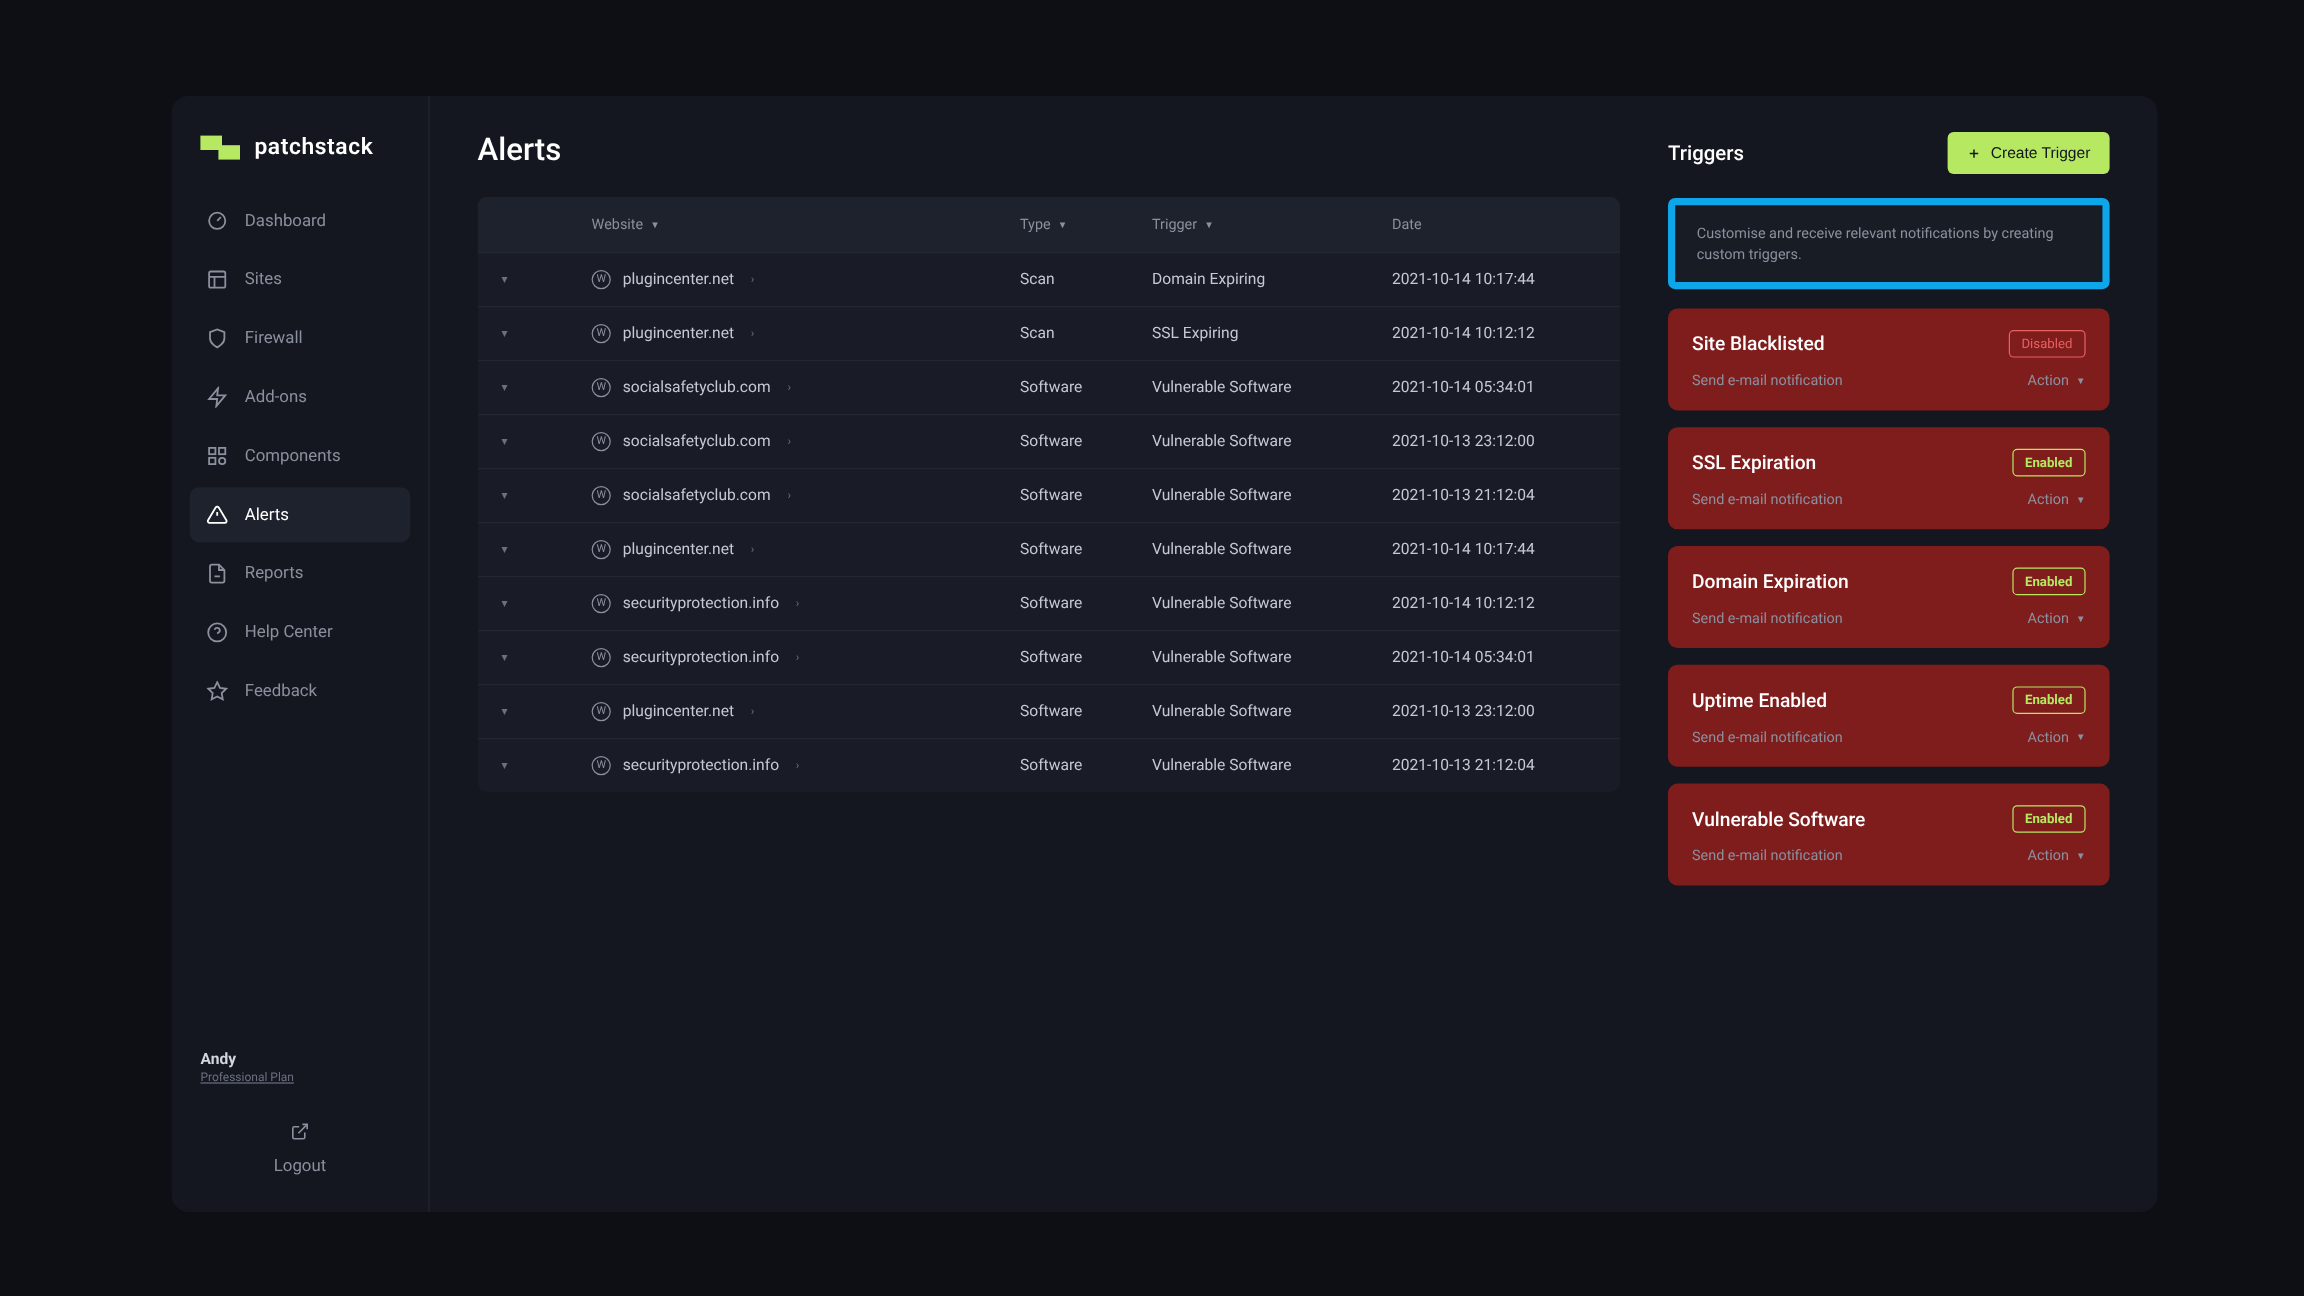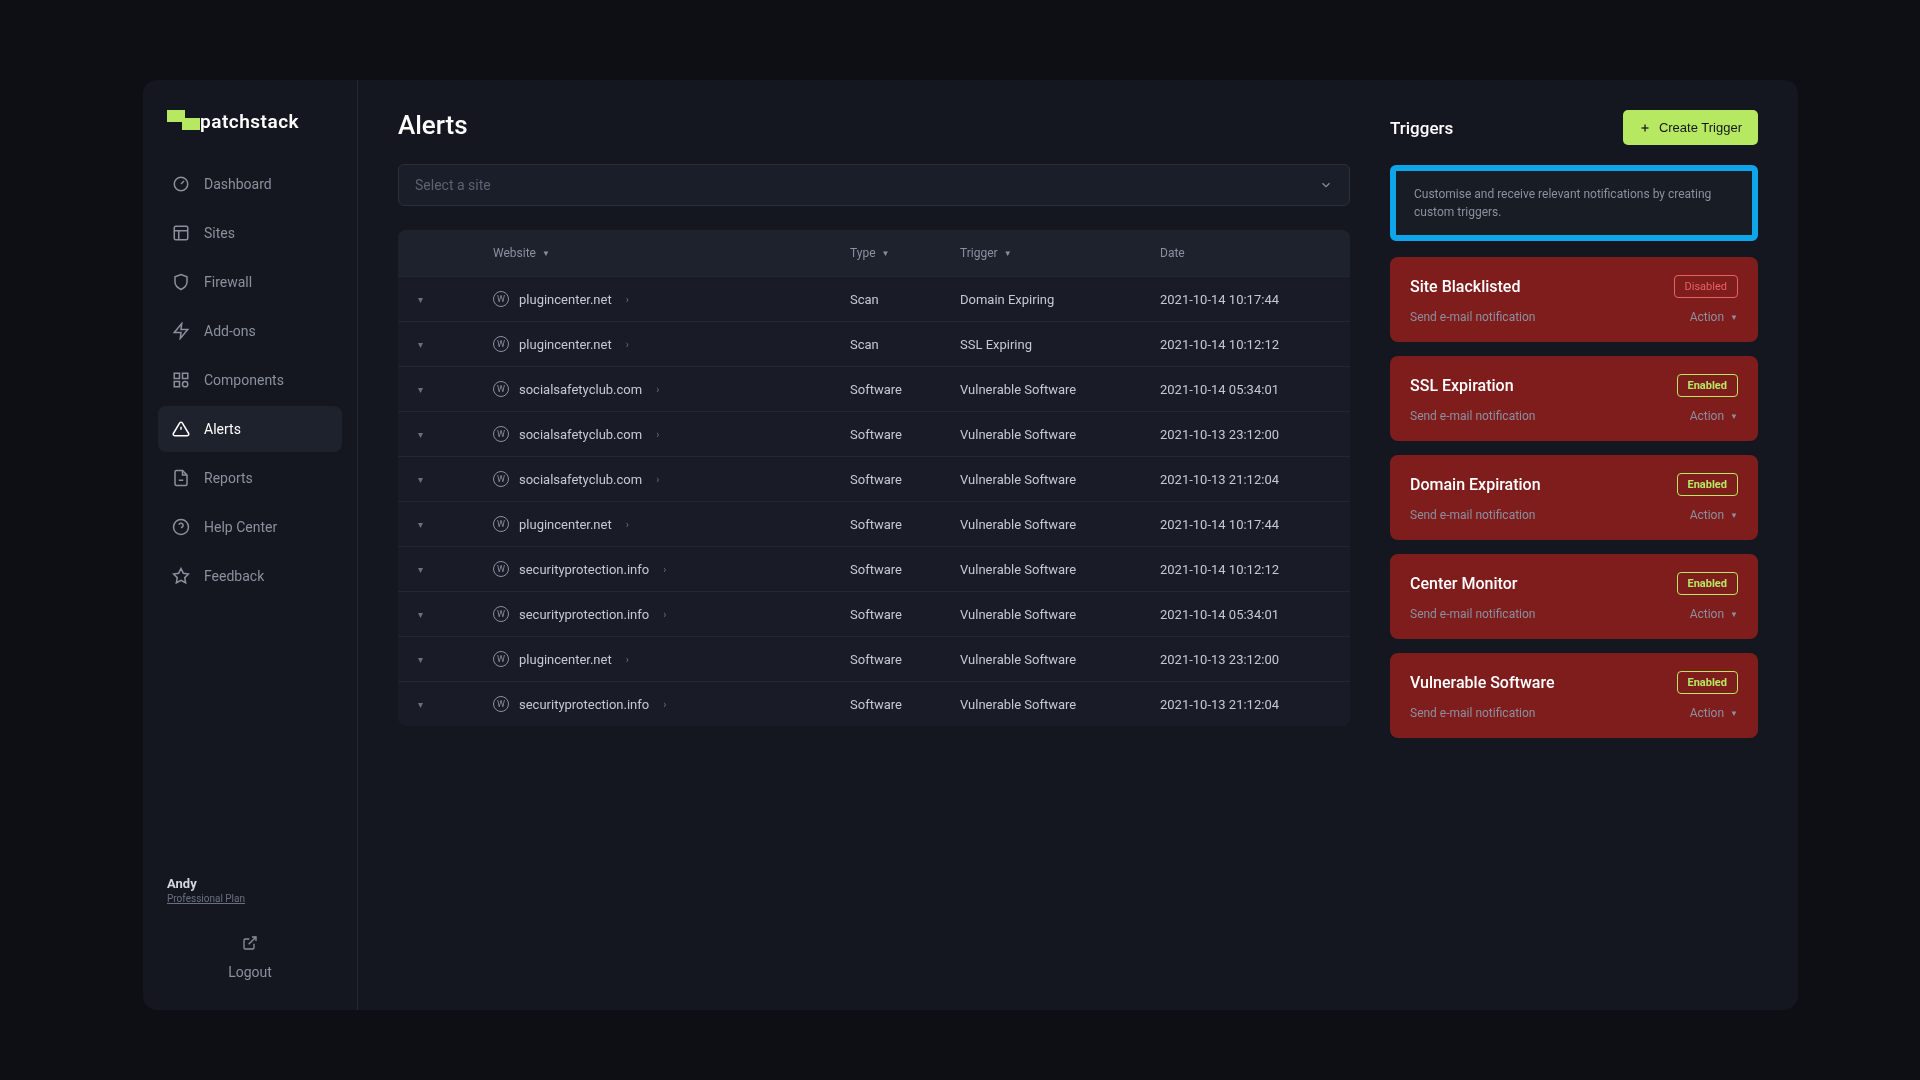--- a/index.html
+++ b/index.html
@@ -23,21 +23,22 @@
 }
 .sidebar {
   width: 215px;
   border-right: 1px solid #242831;
   display: flex;
   flex-direction: column;
   padding: 30px 0 20px 0;
 }
 .logo {
   display: flex;
-  align-items: flex-start;
+  align-items: flex-end;
+  gap: 12px;
   padding: 0 24px;
   margin-bottom: 28px;
 }
 .logo-mark {
   width: 33px;
   height: 20px;
   position: relative;
 }
 .logo-mark::before {
   content: '';
@@ -394,28 +395,20 @@
             </svg>
         </span>
         <span>Logout</span>
       </div>
     </div>
   </aside>
 
   <main class="main">
     <div class="content">
       <h1 class="page-title">Alerts</h1>
-      <div class="site-select">
-        <span>Select a site</span>
-        <span>
-          <svg width="14" height="14" viewBox="0 0 24 24" fill="none" stroke="#8b909e" stroke-width="2">
-              <polyline points="6 9 12 15 18 9"></polyline>
-            </svg>
-        </span>
-      </div>
       <div class="table">
         <div class="table-header">
           <div class="col-expand"></div>
           <div class="col-website">
             <span>Website</span>
             <span class="sort-caret">▼</span>
           </div>
           <div class="col-type">
             <span>Type</span>
             <span class="sort-caret">▼</span>
@@ -592,21 +585,21 @@
     <div class="trigger-card-foot">
       <div class="trigger-sub">Send e-mail notification</div>
       <div class="action-dd">
         <span>Action</span>
         <span class="sort-caret">▼</span>
       </div>
     </div>
           </div>
           <div class="trigger-card">
     <div class="trigger-card-head">
-      <div class="trigger-title">Center Monitor</div>
+      <div class="trigger-title">Uptime Enabled</div>
       <div class="status-badge status-enabled">Enabled</div>
     </div>
     <div class="trigger-card-foot">
       <div class="trigger-sub">Send e-mail notification</div>
       <div class="action-dd">
         <span>Action</span>
         <span class="sort-caret">▼</span>
       </div>
     </div>
           </div>

